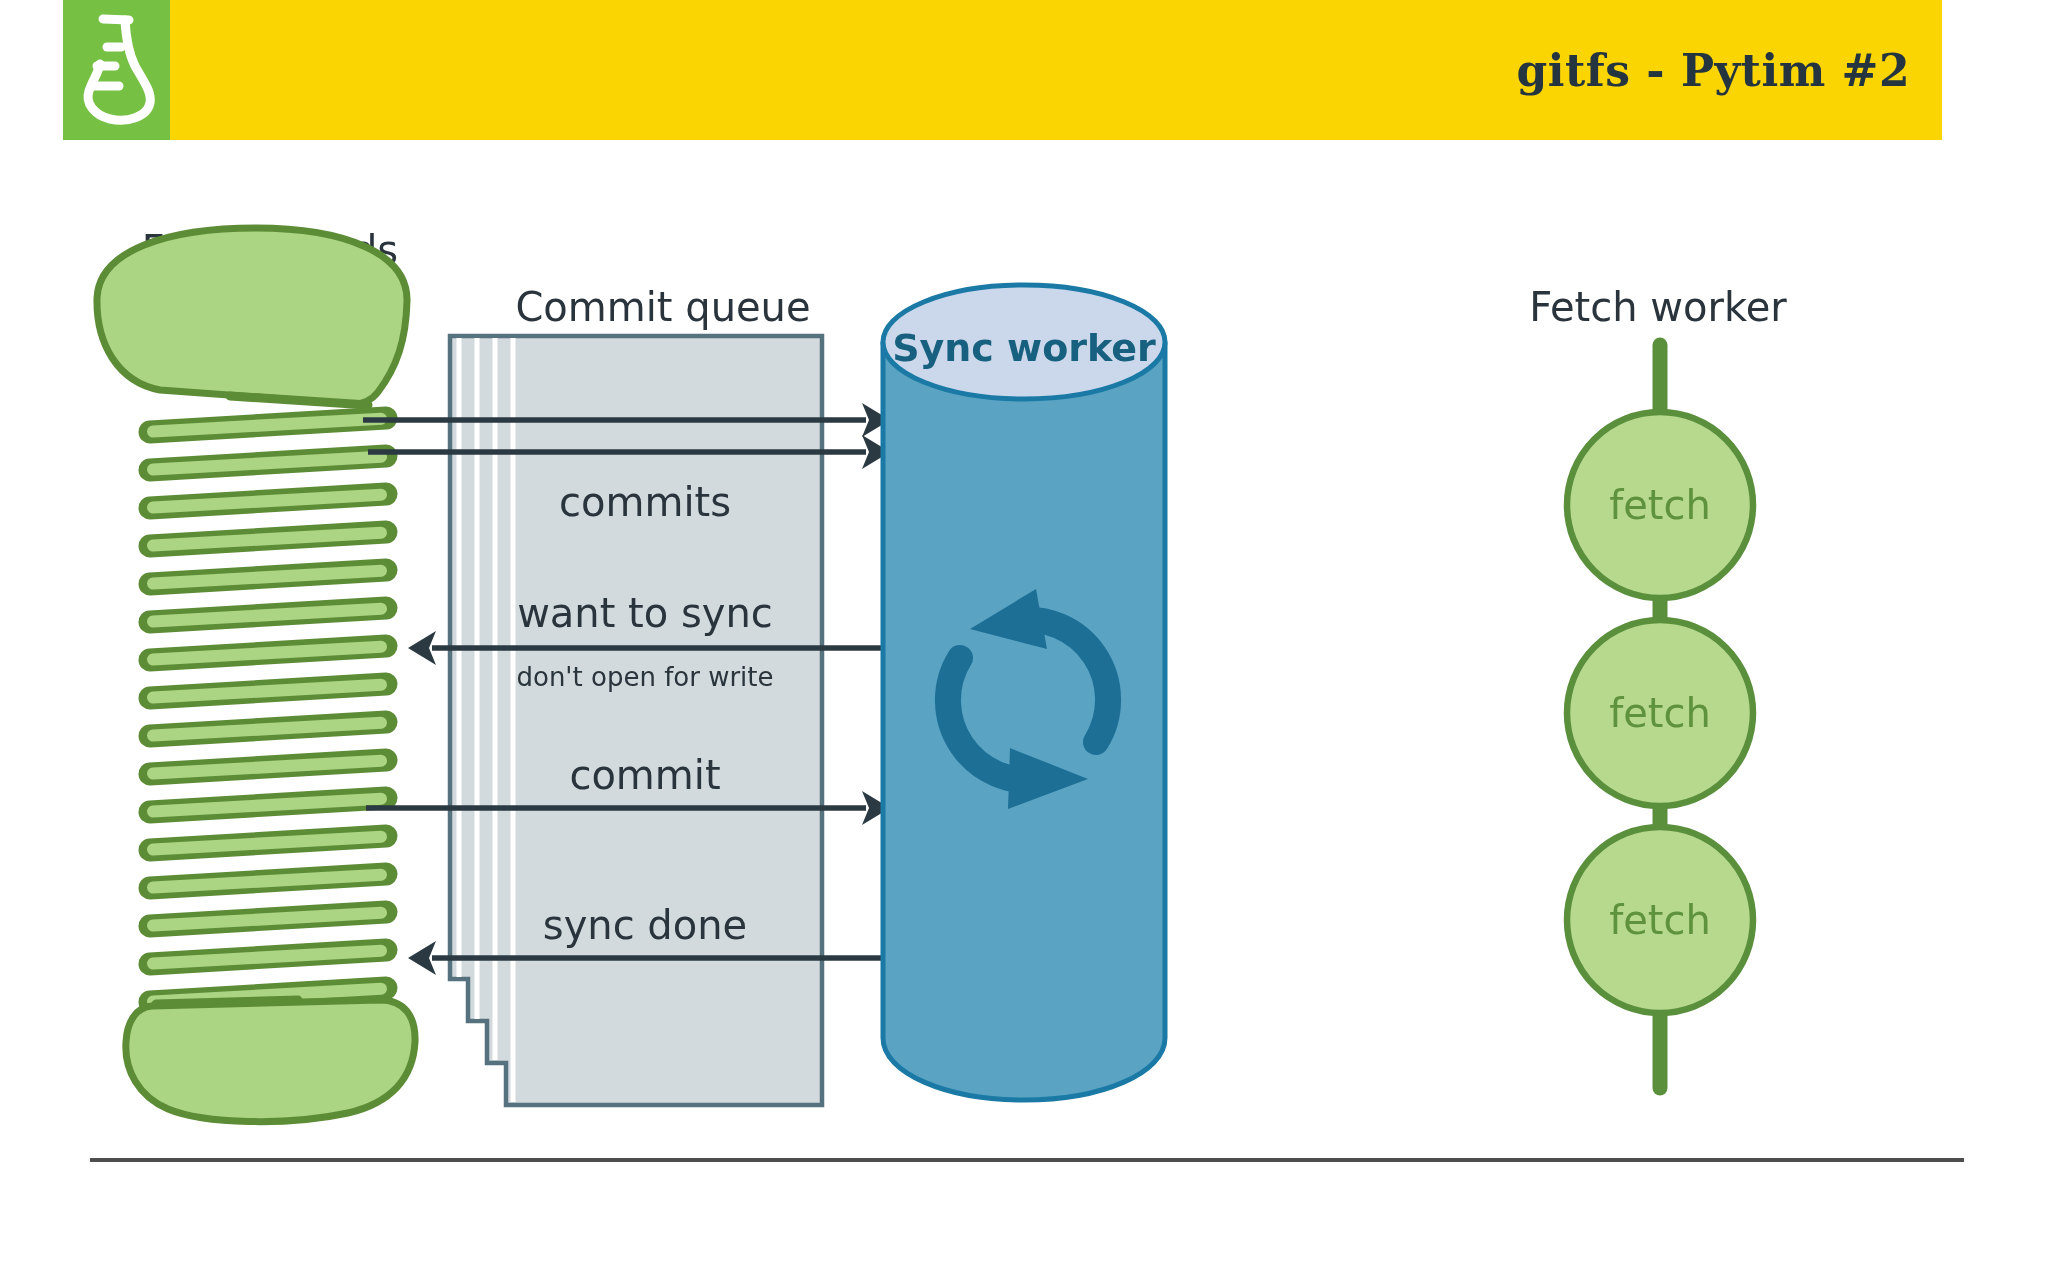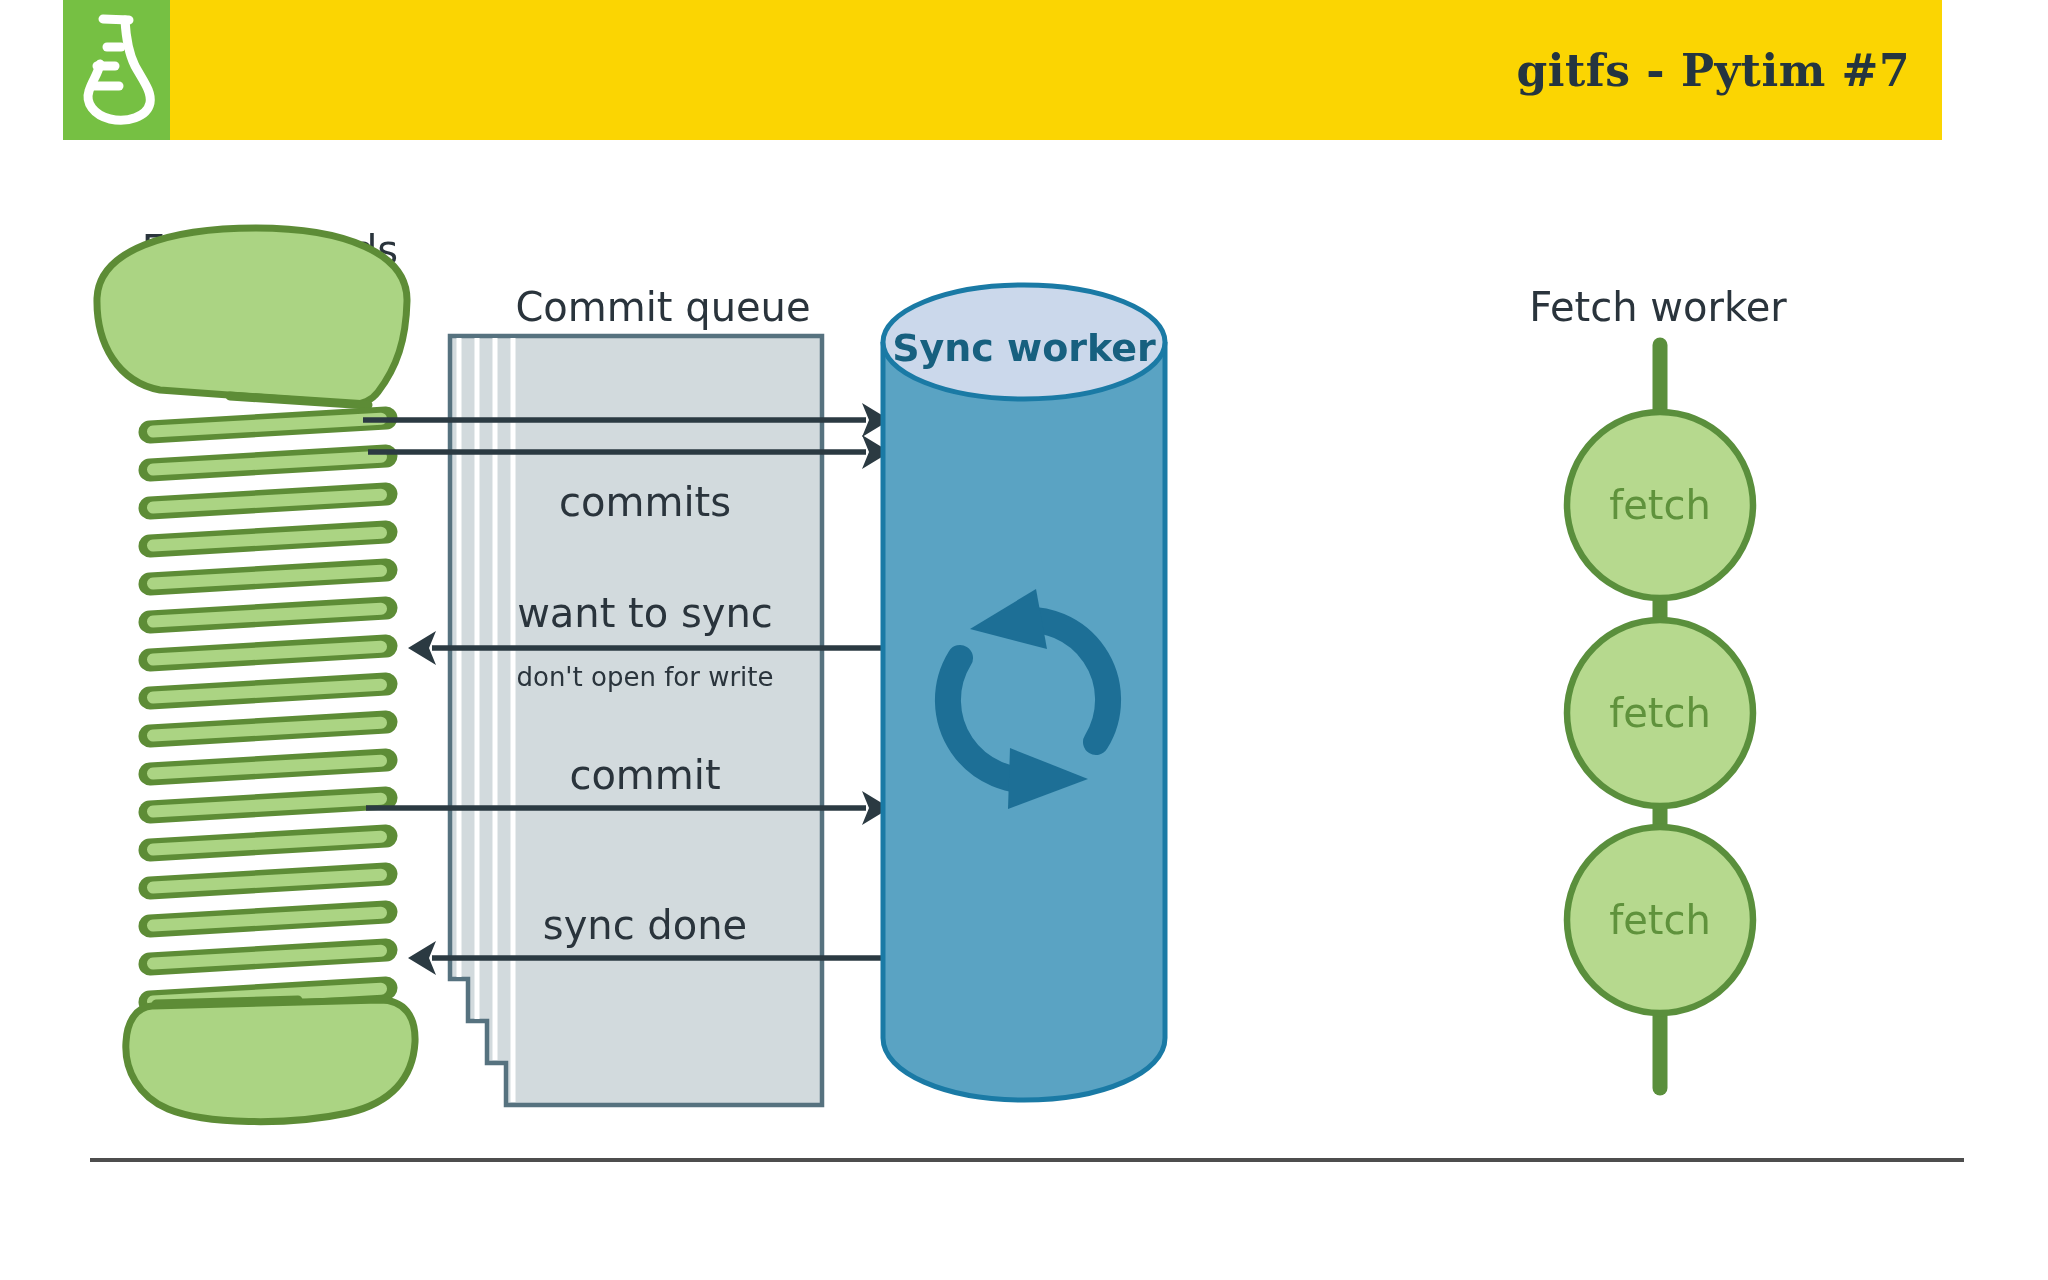--- a/index.html
+++ b/index.html
@@ -46,21 +46,21 @@
       <g fill="none" stroke="#ffffff" stroke-width="9" stroke-linecap="round" stroke-linejoin="round">
         <path d="M 40,19 L 66,20"></path>
         <path d="M 62,20 C 63,38 65,52 72,66 C 81,82 89,92 87,103 C 84,117 64,123 47,119 C 31,115 22,103 26,91 C 29,81 35,74 37,64"></path>
         <path d="M 44,47 L 58,47"></path>
         <path d="M 34,66 L 52,66"></path>
         <path d="M 30,86 L 56,86"></path>
       </g>
     </svg>
   </div>
   <div class="band">
-    <span class="title">gitfs - Pytim #7</span>
+    <span class="title">gitfs - Pytim #2</span>
   </div>
 
   <svg class="diagram" width="2048" height="1280" viewBox="0 0 2048 1280">
 
     <defs>
       <g id="coil-turn-def">
         <line x1="150" y1="14" x2="386" y2="0" stroke="#5d8c36" stroke-width="23" stroke-linecap="round"></line>
         <line x1="153" y1="13.5" x2="381" y2="0.8" stroke="#abd483" stroke-width="12" stroke-linecap="round"></line>
       </g>
     </defs>

